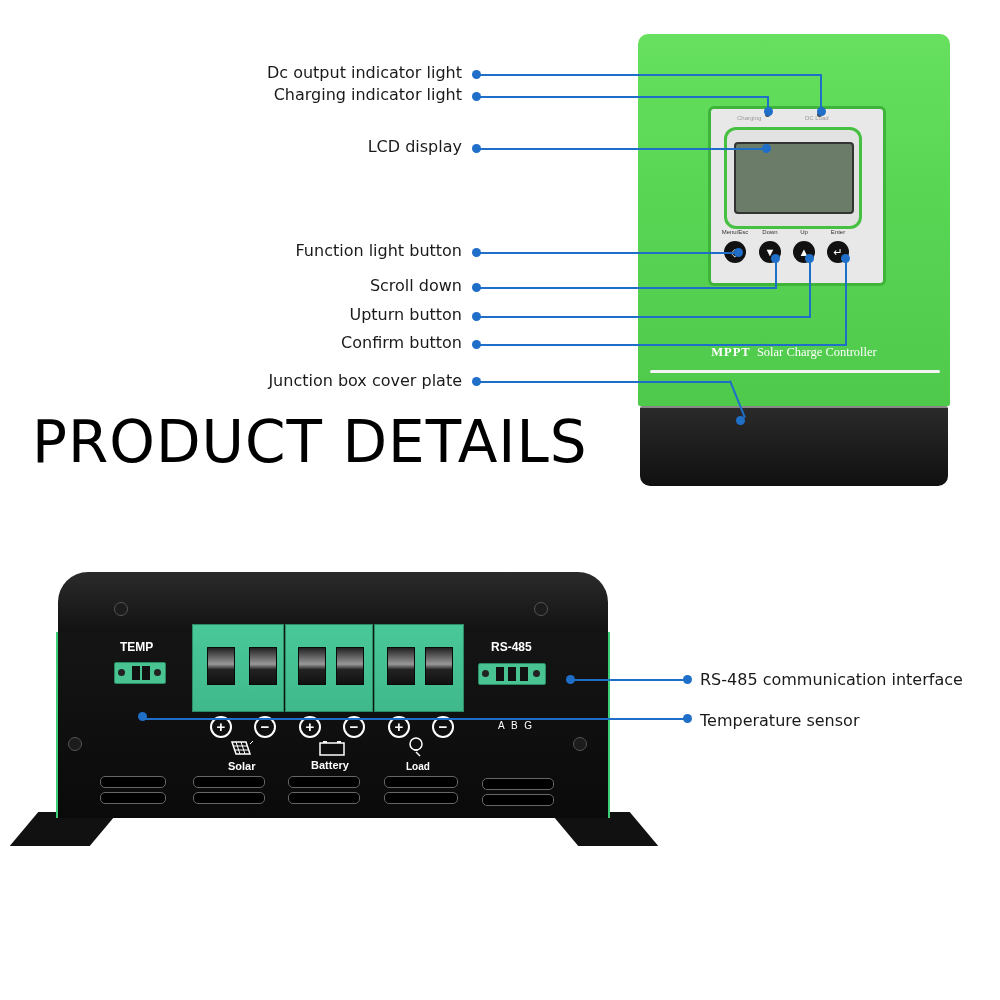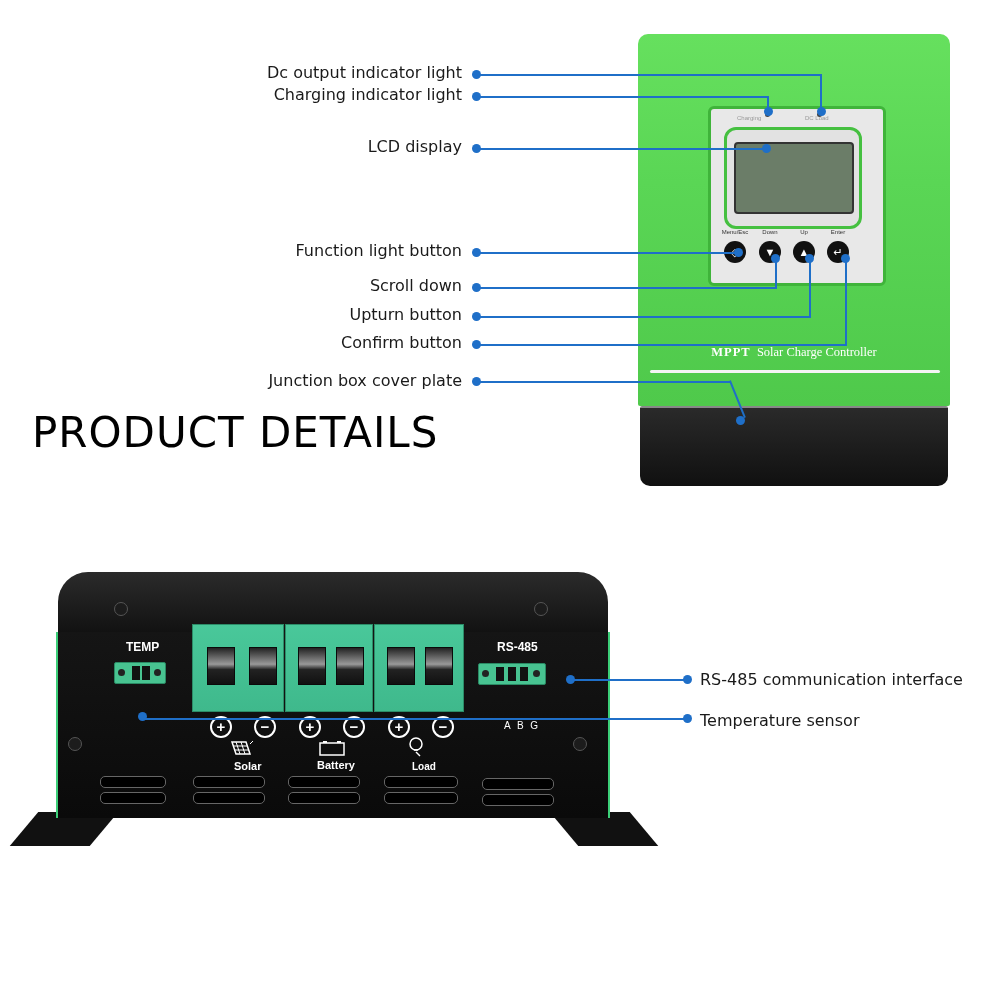--- a/index.html
+++ b/index.html
@@ -1,20 +1,20 @@
 <!DOCTYPE html>
 <html><head>
 <meta charset="utf-8">
 <style>
   html,body{margin:0;padding:0;background:#fff;}
   body{width:1000px;height:1000px;position:relative;overflow:hidden;font-family:"Liberation Sans","DejaVu Sans",sans-serif;}
   .abs{position:absolute;}
   .label{position:absolute;font-size:16px;color:#1a1a1a;text-align:center;white-space:nowrap;font-family:"DejaVu Sans","Liberation Sans",sans-serif;}
   .rlabel{position:absolute;font-size:16px;color:#1a1a1a;white-space:nowrap;font-family:"DejaVu Sans","Liberation Sans",sans-serif;}
-  .title{position:absolute;left:32px;top:408px;font-size:42px;font-weight:normal;letter-spacing:1px;color:#000;font-family:"DejaVu Sans","Liberation Sans",sans-serif;}
+  .title{position:absolute;left:32px;top:408px;font-size:58px;font-weight:normal;letter-spacing:1px;color:#000;font-family:"DejaVu Sans","Liberation Sans",sans-serif;}
 
   
   .dev-top{left:638px;top:34px;width:312px;height:450px;}
   .green-body{position:absolute;left:0;top:0;width:312px;height:372px;background:linear-gradient(180deg,#66e05e 0%,#5ad655 40%,#4fc94b 100%);border-radius:10px 10px 2px 2px;}
   .black-plate{position:absolute;left:2px;top:372px;width:308px;height:78px;background:linear-gradient(180deg,#2a2a2a,#101010);border-radius:2px 2px 10px 10px;border-top:2px solid #888;}
   .panel{position:absolute;left:70px;top:72px;width:172px;height:174px;background:#e8e8e8;border:3px solid #3fb43a;border-radius:6px;}
   .lcd-frame{position:absolute;left:13px;top:18px;width:132px;height:96px;background:#e2e2e2;border:3px solid #45c040;border-radius:12px;}
   .lcd{position:absolute;left:7px;top:12px;width:116px;height:68px;background:#6b7d68;border:2px solid #333;border-radius:4px;}
   .ind-label{position:absolute;font-size:6px;color:#999;}
   .led{position:absolute;width:5px;height:5px;border-radius:50%;background:#444;}
@@ -29,21 +29,21 @@
   .lid{position:absolute;left:34px;top:4px;width:550px;height:60px;background:linear-gradient(180deg,#2b2b2b,#121212);border-radius:30px 30px 0 0;border-bottom:2px solid #777;}
   .front{position:absolute;left:34px;top:64px;width:550px;height:186px;background:linear-gradient(180deg,#151515,#0a0a0a);}
   .gside{position:absolute;top:64px;width:8px;height:186px;background:#3ccf78;}
   .foot{position:absolute;top:244px;width:80px;height:34px;background:#111;}
   .screw{position:absolute;width:12px;height:12px;border-radius:50%;background:#1c1c1c;border:1px solid #555;}
   .terminal{position:absolute;top:60px;height:86px;background:linear-gradient(180deg,#49c89a,#3fb98c);border:1px solid #2c8c68;}
   .term-slot{position:absolute;top:22px;width:26px;height:36px;background:linear-gradient(180deg,#222 0%,#999 45%,#222 60%,#111 100%);border:1px solid #0a0a0a;}
   .mini-conn{position:absolute;height:20px;background:#48c391;border:1px solid #2a8a64;border-radius:2px;}
   .pin{position:absolute;top:3px;width:8px;height:14px;background:#111;}
   .hole{position:absolute;top:6px;width:7px;height:7px;border-radius:50%;background:#222;}
-  .w{color:#fff;font-weight:bold;position:absolute;white-space:nowrap;margin-left:6px;}
+  .w{color:#fff;font-weight:bold;position:absolute;white-space:nowrap;}
   .polar{position:absolute;width:18px;height:18px;border:2px solid #fff;border-radius:50%;color:#fff;font-weight:bold;font-size:15px;line-height:17px;text-align:center;}
   .vent{position:absolute;width:64px;height:10px;background:#000;border:1px solid #666;border-radius:5px;}
 
   
   .hl{position:absolute;height:2px;background:#1f6fc8;}
   .vl{position:absolute;width:2px;background:#1f6fc8;}
   .dot{position:absolute;width:9px;height:9px;border-radius:50%;background:#1f6fc8;}
 </style>
 </head>
 <body>

